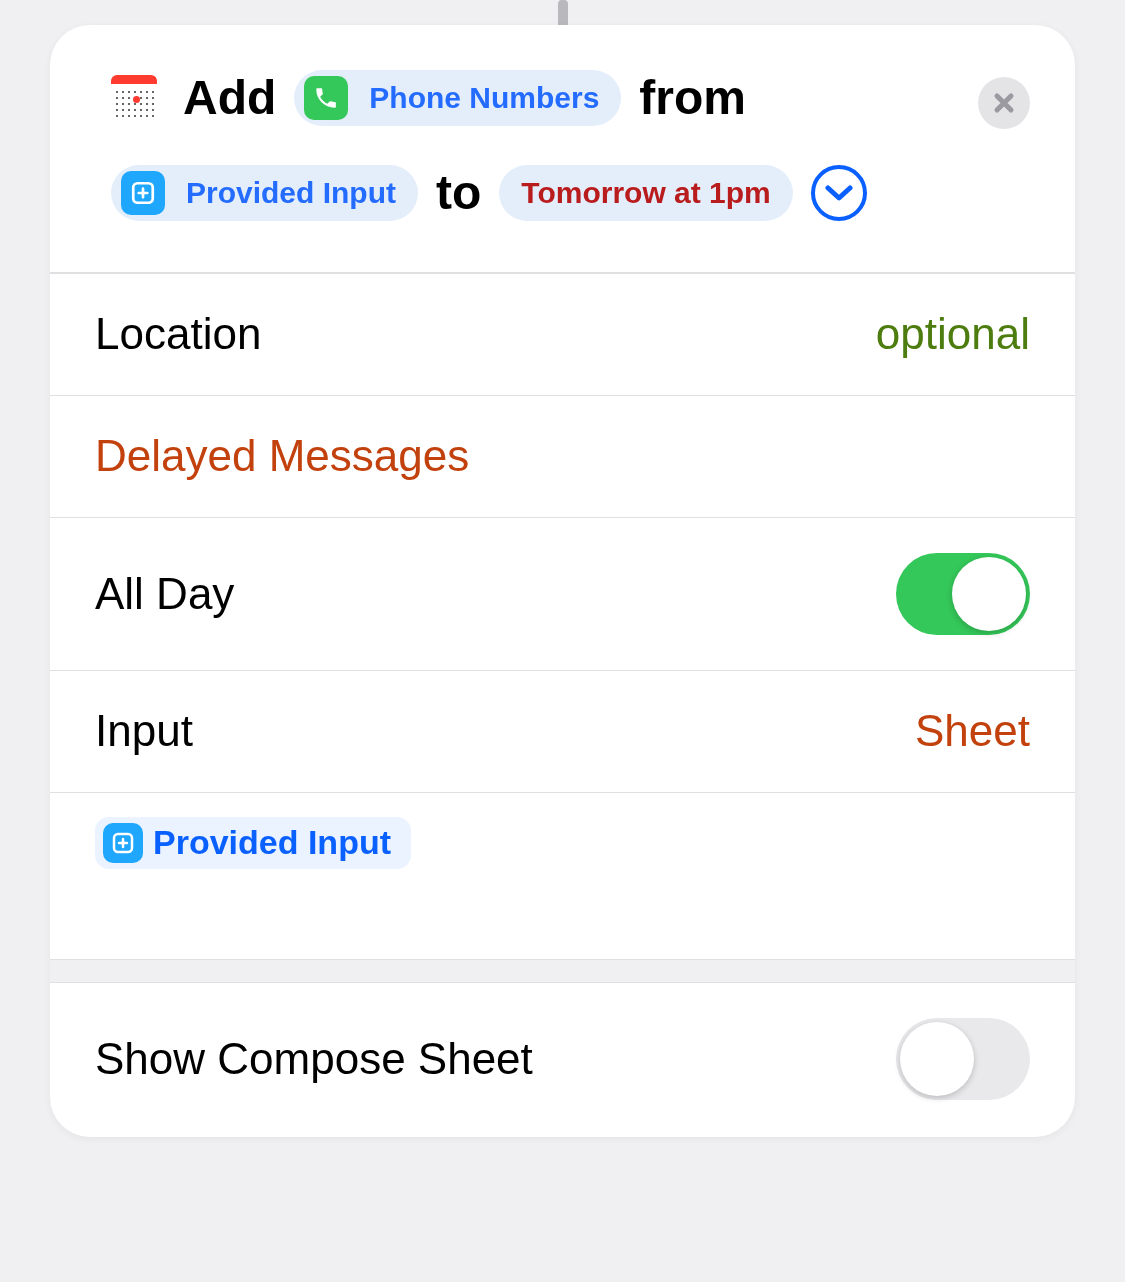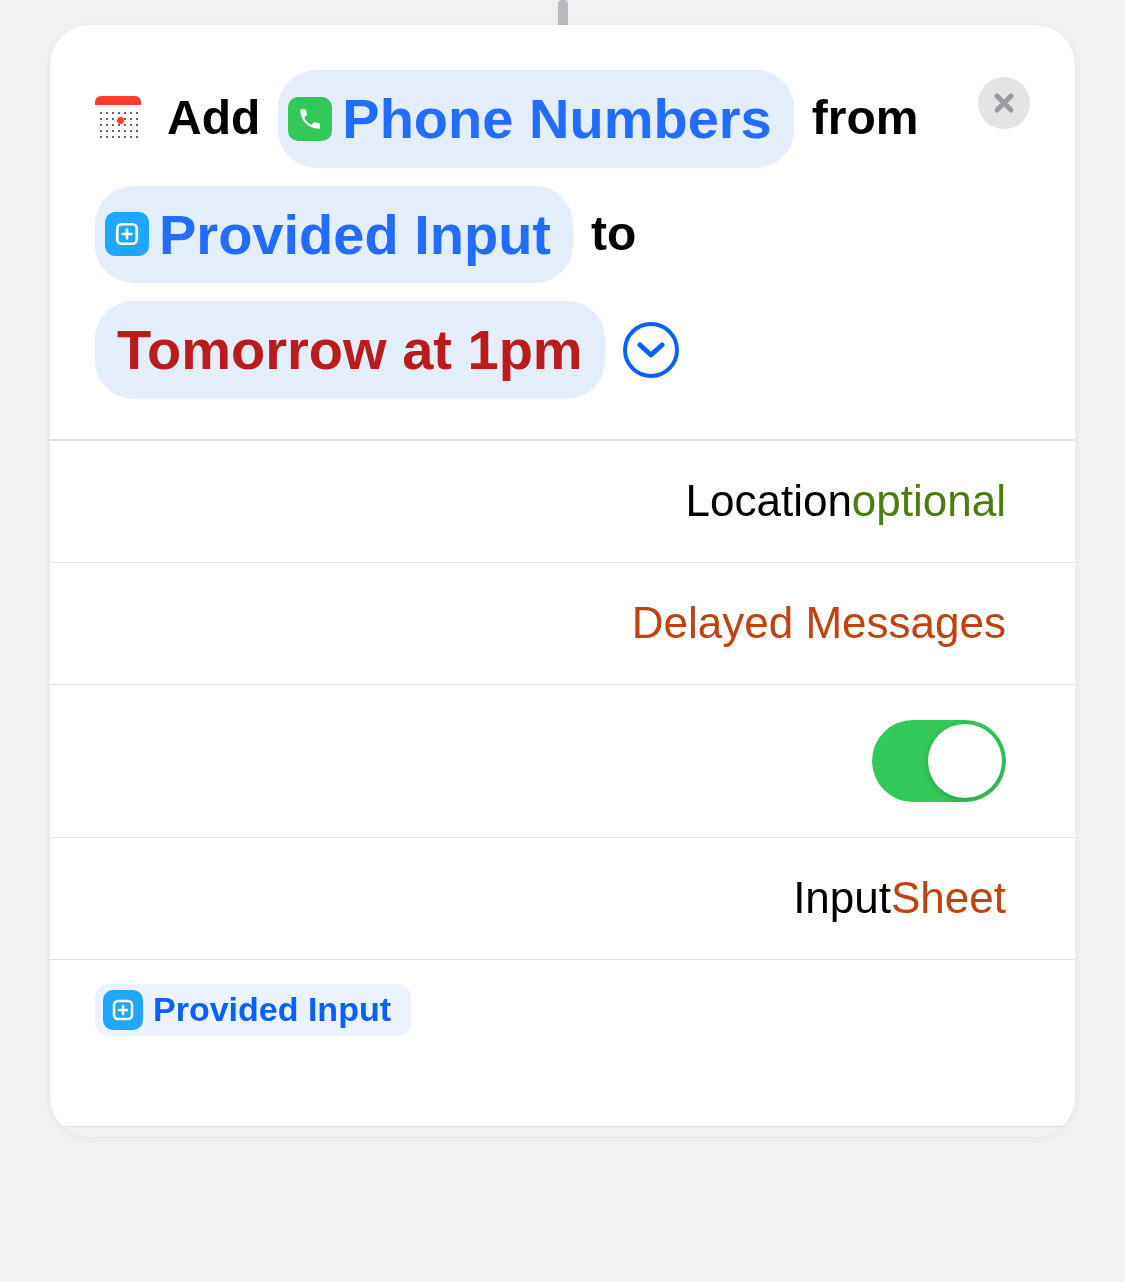--- a/index.html
+++ b/index.html
@@ -30,22 +30,23 @@
       top: 25px;
       left: 50px;
       right: 50px;
       bottom: 145px;
       background: #fff;
       border-radius: 40px;
       box-shadow: 0 2px 8px rgba(0,0,0,0.05);
       overflow: hidden;
     }
     .header {
-      padding: 45px 45px 40px 45px;
+      padding: 35px 45px 40px 45px;
       position: relative;
+      margin-left: 16px;
     }
     .header-line {
       display: flex;
       flex-wrap: wrap;
       align-items: center;
       gap: 18px;
       line-height: 1.6;
     }
     .cal-icon {
       width: 46px;
@@ -84,24 +85,24 @@
       border-radius: 50%;
     }
     .header-text {
       font-size: 48px;
       font-weight: 600;
       color: #000;
     }
     .token {
       display: inline-flex;
       align-items: center;
-      gap: 10px;
+      gap: 21px;
       background: #e4eefb;
       color: #246cff;
-      font-size: 56px;
+      font-size: 30px;
       font-weight: 600;
       padding: 4px 22px 4px 10px;
       border-radius: 38px;
       vertical-align: middle;
     }
     .token.light {
       color: #b91c1c;
       padding: 4px 22px;
     }
     .token-icon-square {
@@ -142,22 +143,22 @@
       justify-content: center;
     }
     .divider-full {
       height: 2px;
       background: #e0e0e3;
       width: 100%;
     }
     .row {
       display: flex;
       align-items: center;
-      justify-content: flex-end;
-      padding: 35px 69px;
+      justify-content: space-between;
+      padding: 35px 45px;
       border-bottom: 1px solid #e0e0e3;
       min-height: 122px;
     }
     .row.no-border {
       border-bottom: none;
     }
     .row-label {
       font-size: 44px;
       font-weight: 400;
       color: #000;
@@ -279,20 +280,21 @@
   <div class="row">
     <span class="row-label">Location</span>
     <span class="row-value-placeholder">optional</span>
   </div>
 
   <div class="row">
     <span class="row-value-link">Delayed Messages</span>
   </div>
 
   <div class="row">
+    <span class="row-label">All Day</span>
     <span class="toggle on">
       <span class="toggle-knob"></span>
     </span>
   </div>
 
   <div class="row">
     <span class="row-label">Input</span>
     <span class="row-value-link">Sheet</span>
   </div>
 

